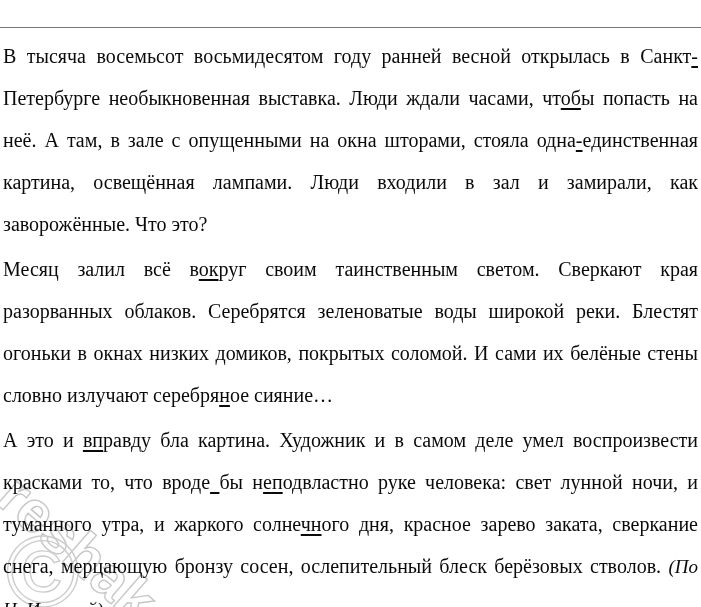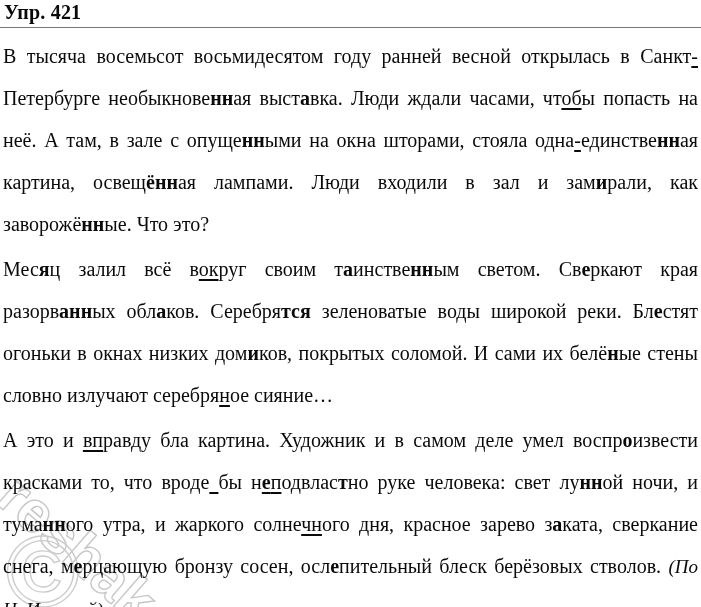--- a/index.html
+++ b/index.html
@@ -24,21 +24,21 @@
     margin:1px 0 0 0;
   }
   .textbody{
     position:relative;z-index:2;
     padding:7px 3px 0 3px;
     font-size:20px;
     line-height:42px;
     text-align:justify;
   }
   .textbody p{margin:0 0 3px 0;}
-  .b{font-weight:bold;}
+  .b{font-weight:normal;}
   .u{text-decoration:underline;text-underline-offset:3px;}
   .i{font-style:italic;font-size:0.95em;}
   .watermark{
     position:absolute;left:0;top:438px;z-index:1;
     pointer-events:none;
     overflow:visible;
   }
   .wm-text{
     font-family:"Liberation Sans","DejaVu Sans",sans-serif;
     font-size:58px;font-weight:bold;
@@ -49,21 +49,20 @@
     font-size:100px;
     fill:none;stroke:#cccccc;stroke-width:1.4px;
   }
 </style>
 </head>
 <body>
 
 <div class="page">
 
   <div class="header">
-    <span class="exercise">Упр. 421</span>
   </div>
 
   <hr class="rule">
 
   <svg class="watermark" width="280" height="175">
     <text class="wm-text" x="-6" y="64" transform="rotate(41 -6 64)">reshak.ru</text>
     <text class="wm-symbol" x="6" y="168">©</text>
   </svg>
 
   <div class="textbody">

